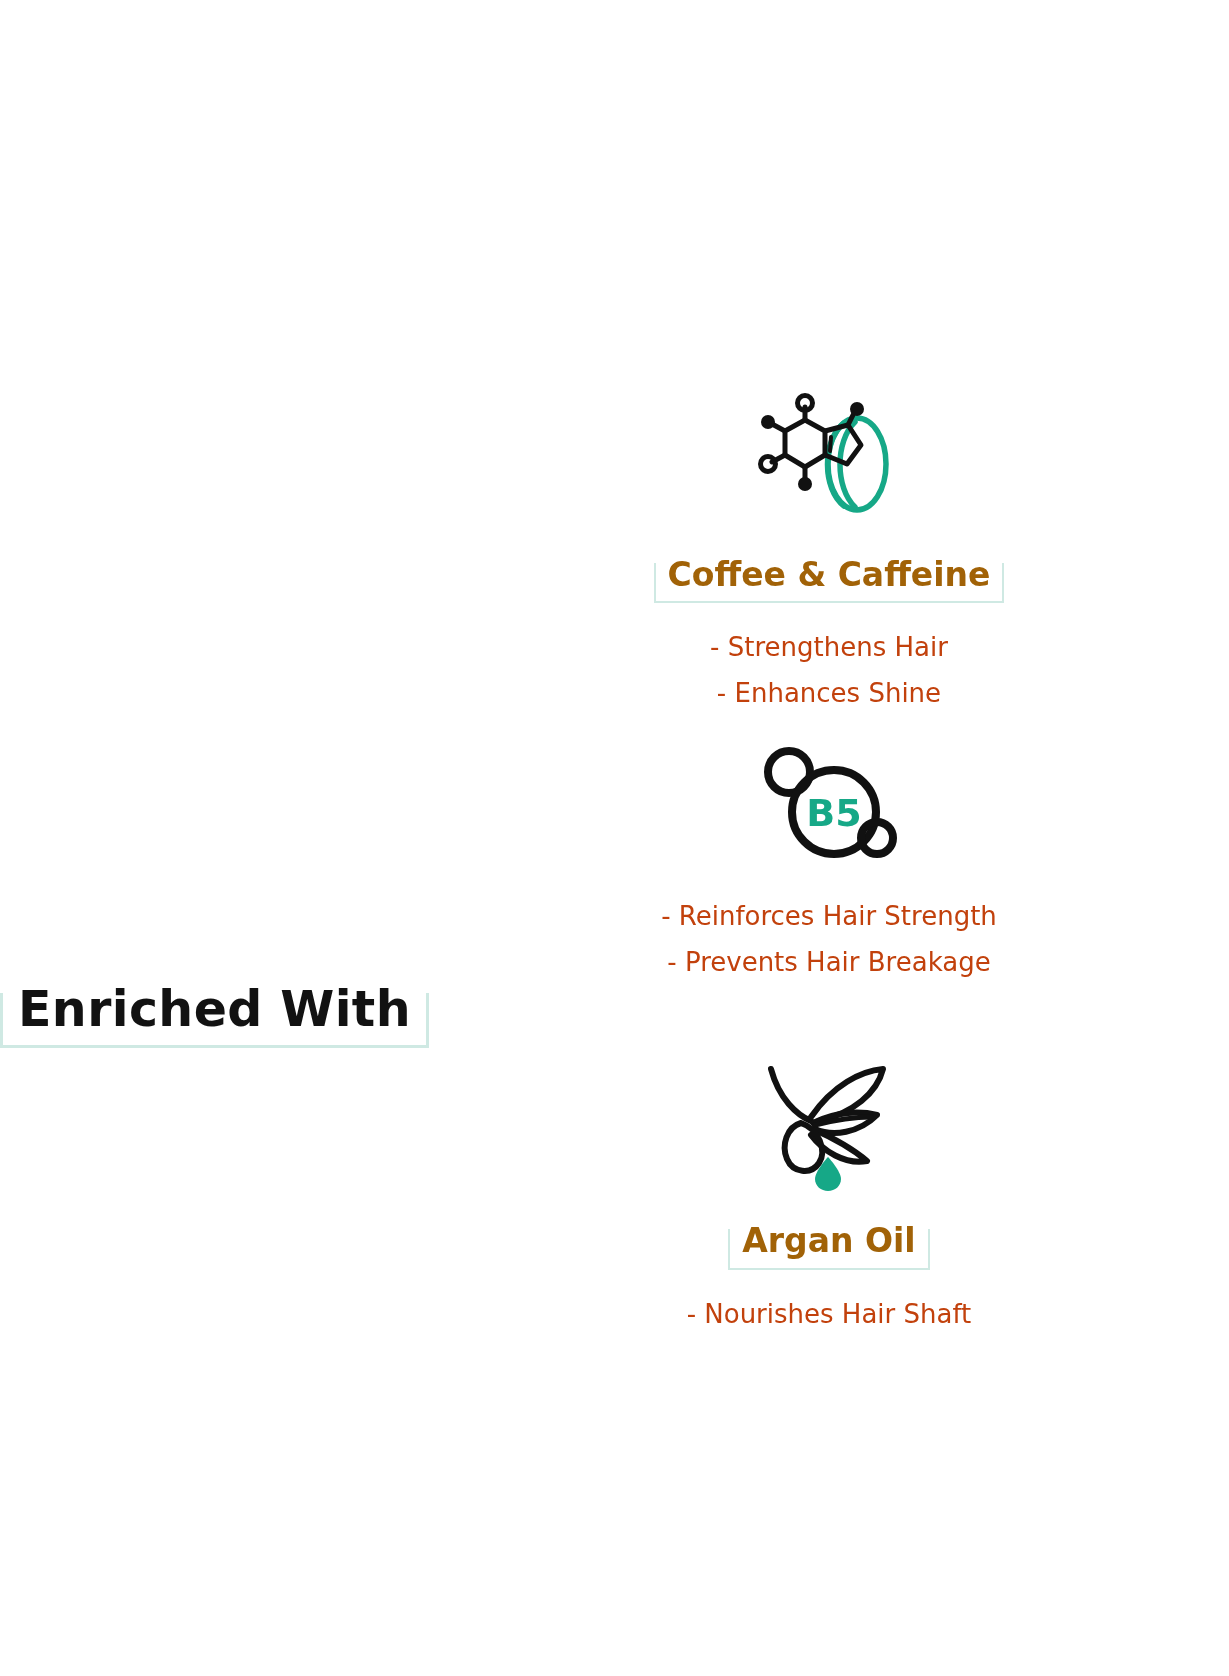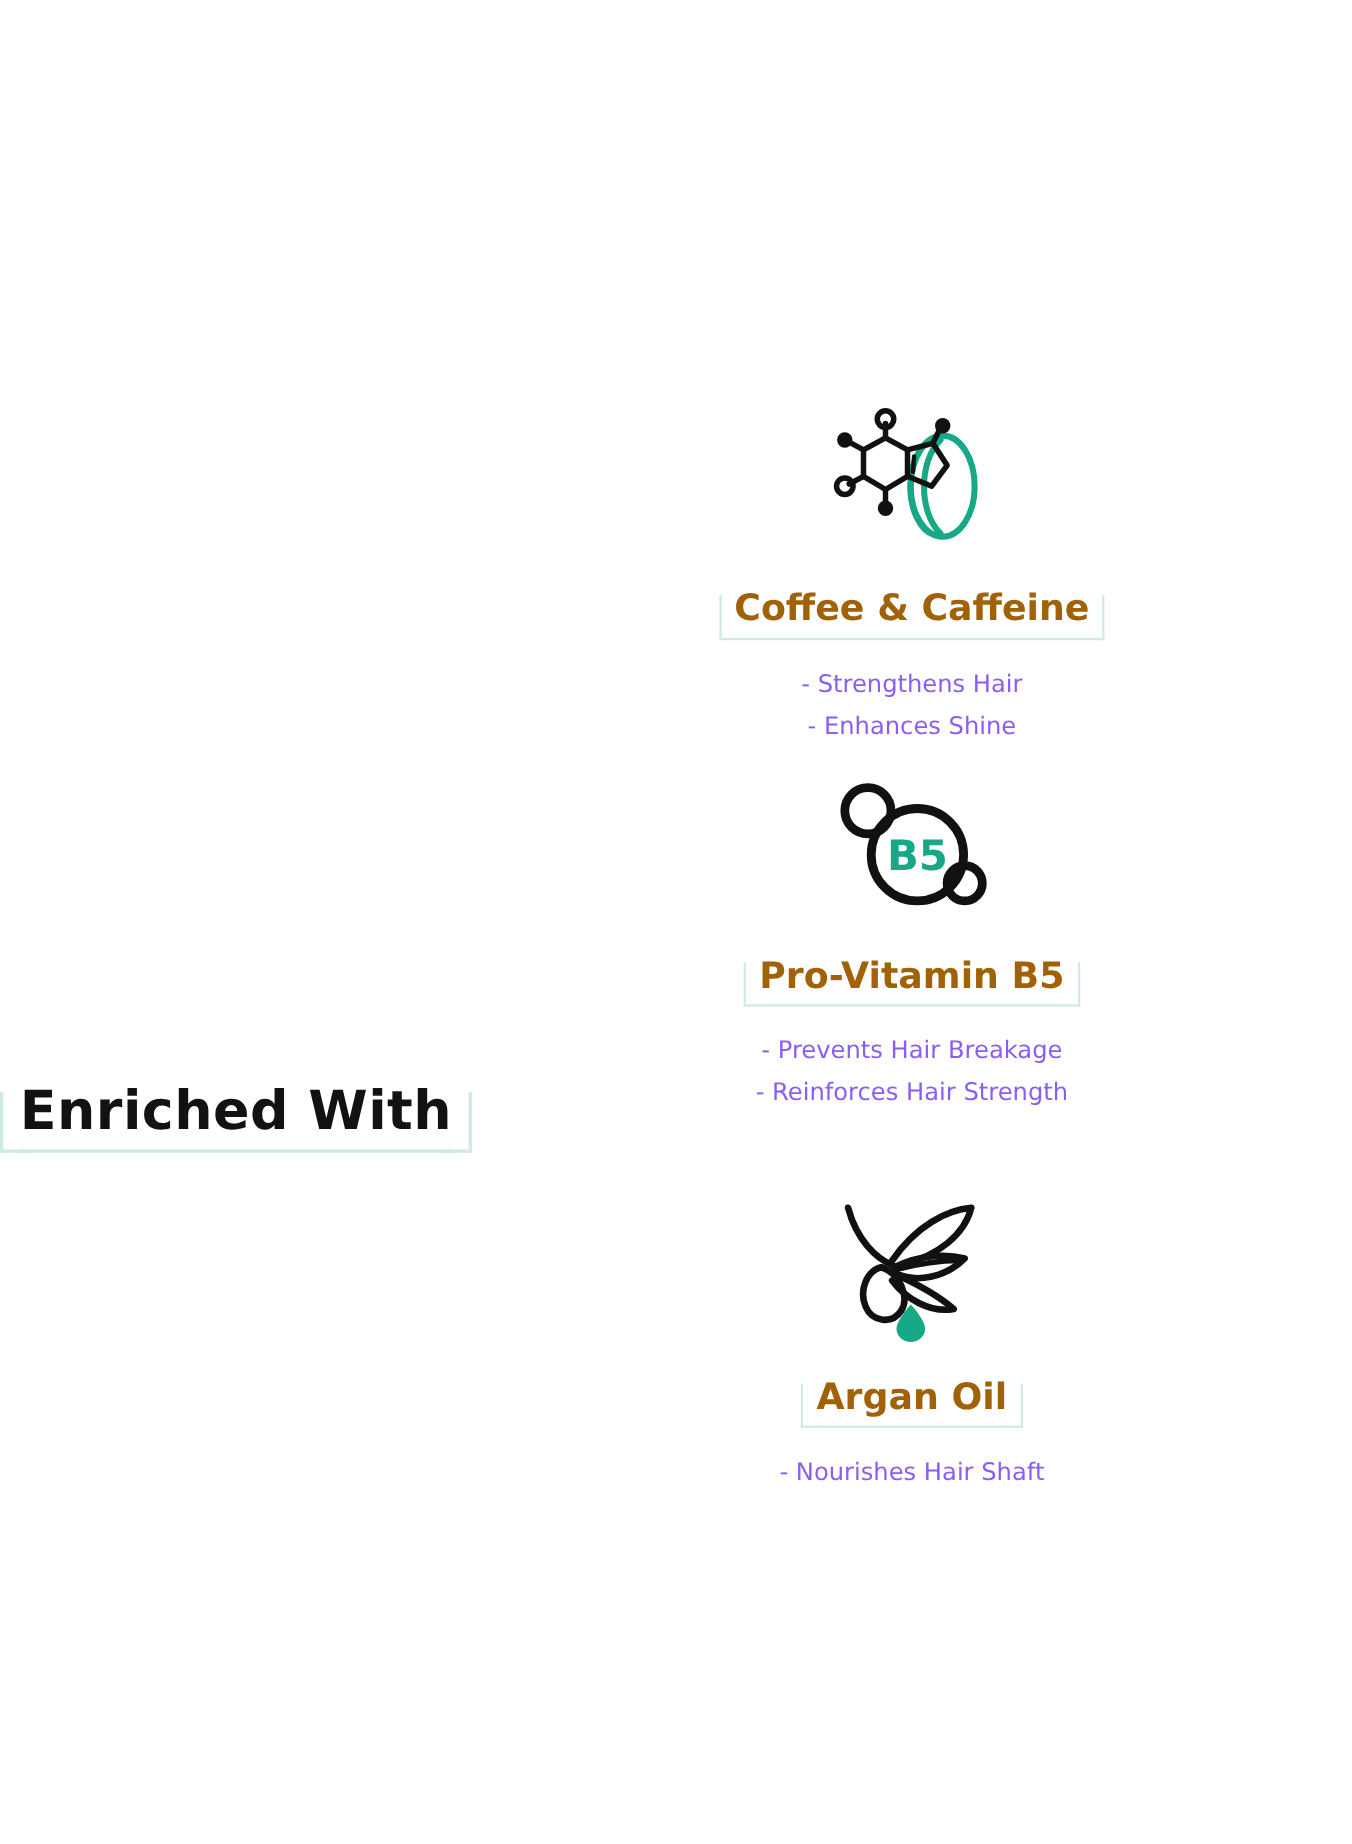--- a/index.html
+++ b/index.html
@@ -116,24 +116,24 @@
   }
 
   .benefits {
     margin-top: 22px;
     list-style: none;
     padding: 0;
     margin-left: 0;
     margin-right: 0;
   }
   .benefit {
-    font-size: 22px;
+    font-size: 26px;
     line-height: 1.75;
     font-weight: 400;
-    color: #8b5cf6;
+    color: #c2410c;
     white-space: nowrap;
   }
 </style>
 </head>
 <body>
 
 <div class="page">
 
   <div class="title-wrap">
     <span class="bracket bk-left"></span>
@@ -201,30 +201,24 @@
           <circle cx="50" cy="40" r="21" fill="none" stroke="#111111" stroke-width="8"></circle>
 
           <circle cx="95" cy="80" r="42" fill="none" stroke="#111111" stroke-width="8"></circle>
 
           <circle cx="138" cy="106" r="16" fill="none" stroke="#111111" stroke-width="8"></circle>
 
           <text x="95" y="94" text-anchor="middle" font-family="DejaVu Sans, sans-serif" font-size="38" font-weight="700" fill="#16a887">B5</text>
         </svg>
       </div>
 
-      <div class="heading-wrap">
-        <span class="bracket bk-left"></span>
-        <span class="bracket bk-right"></span>
-        <span class="bracket bk-bottom"></span>
-        <div class="heading-text">Pro-Vitamin B5</div>
-      </div>
 
       <ul class="benefits">
+        <li class="benefit">- Reinforces Hair Strength</li>
         <li class="benefit">- Prevents Hair Breakage</li>
-        <li class="benefit">- Reinforces Hair Strength</li>
       </ul>
     </div>
 
     <div class="card row2">
 
       <div class="icon-box">
         <svg width="160" height="140" viewBox="0 0 160 140" fill="none" aria-hidden="true">
           <g stroke="#111111" stroke-width="6" fill="none" stroke-linecap="round" stroke-linejoin="round">
 
             <path d="M22 18 C30 48 48 64 62 70"></path>

